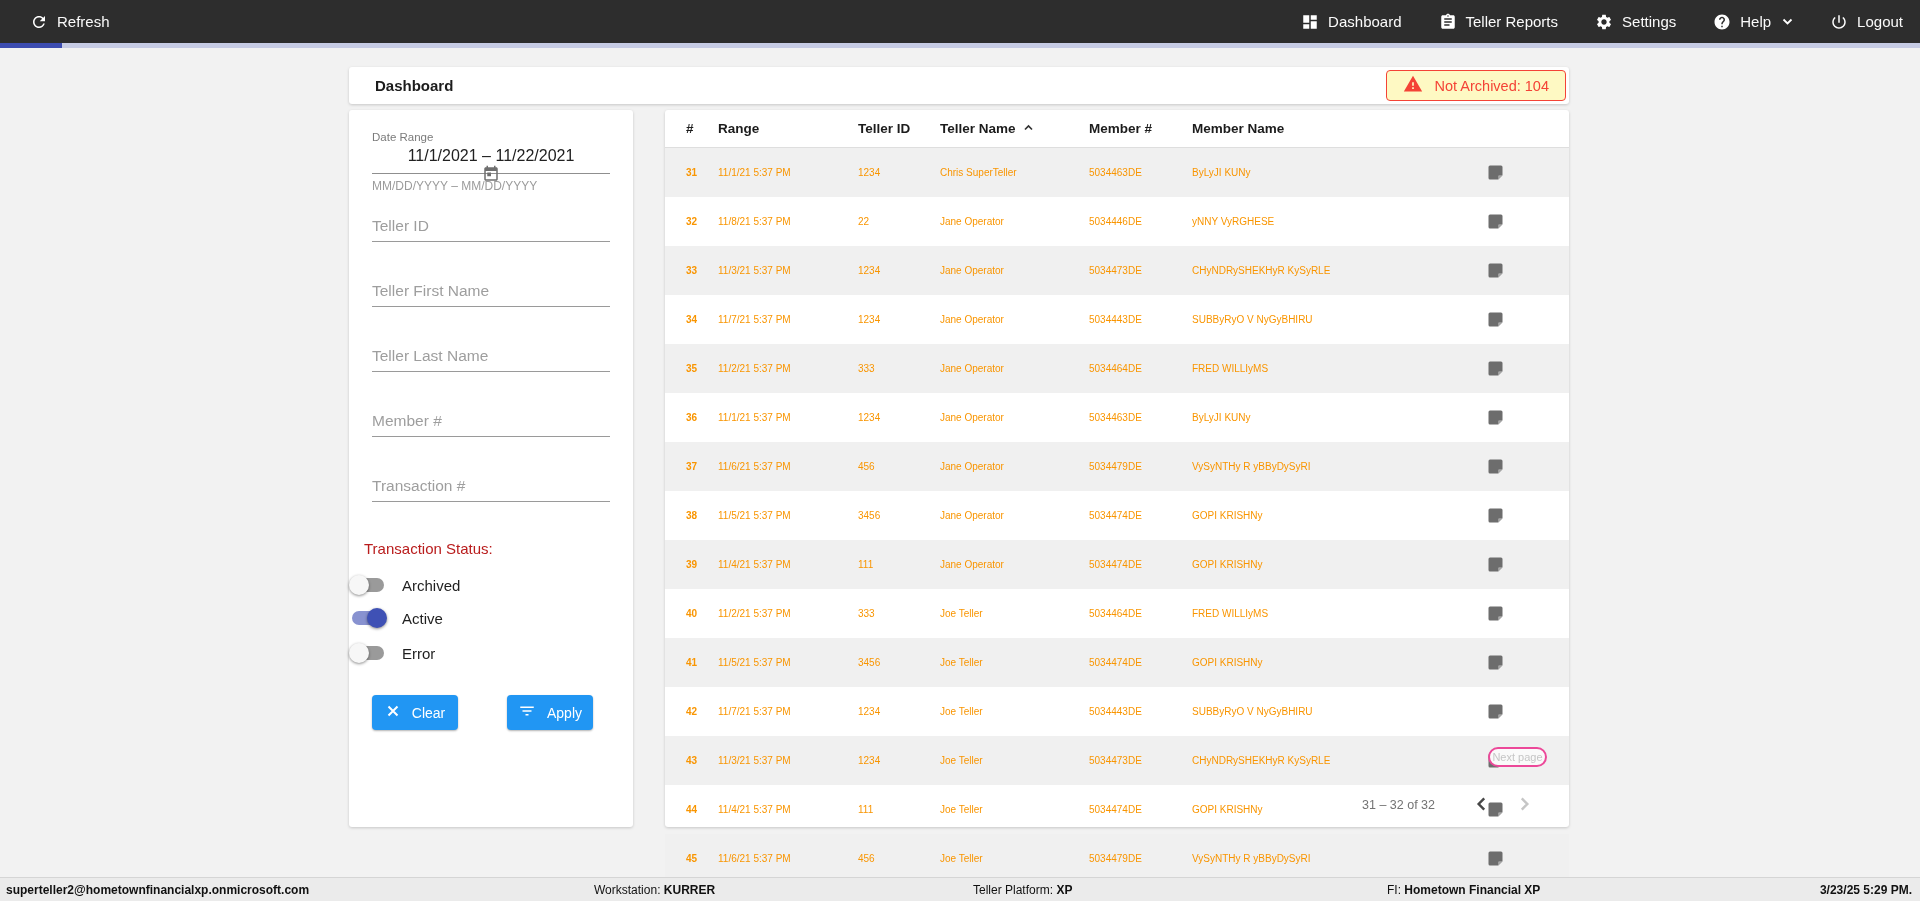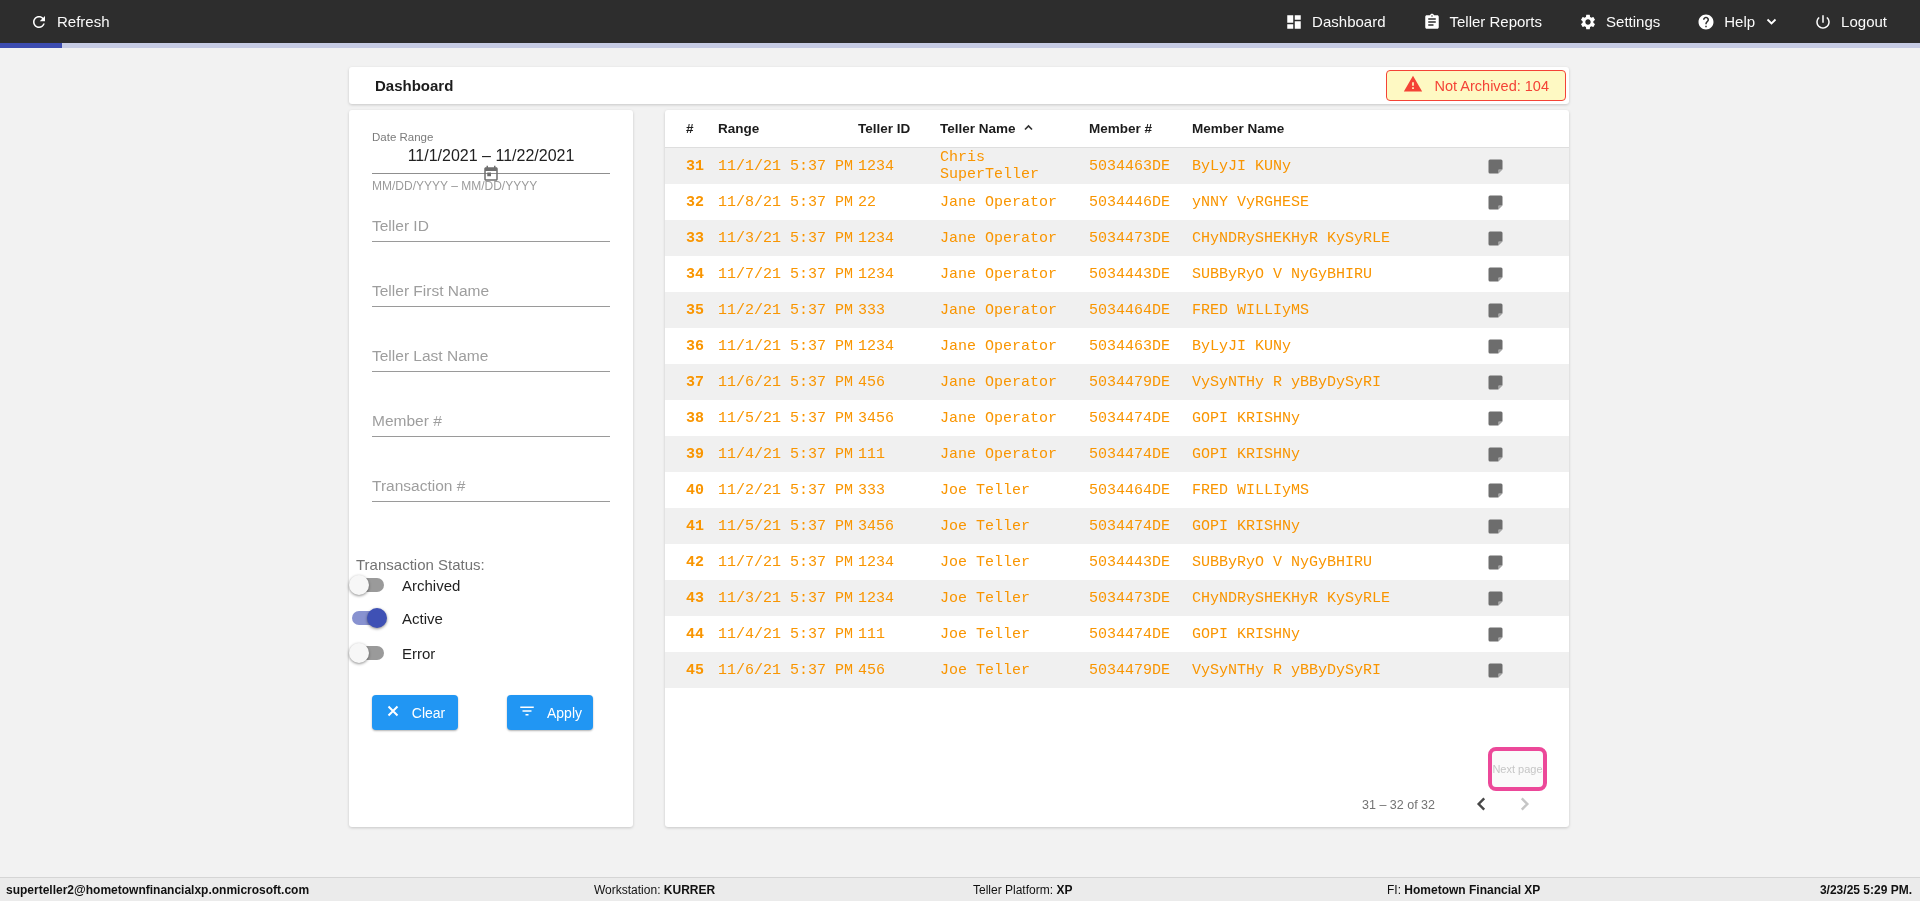--- a/index.html
+++ b/index.html
@@ -4,21 +4,21 @@
 <title>Teller Dashboard</title>
 <style>
   * { margin:0; padding:0; box-sizing:border-box; }
   html,body { width:1920px; height:901px; }
   body { font-family:"Liberation Sans", sans-serif; background:#f2f2f2; overflow:hidden; }
   .screen { position:relative; width:1920px; height:901px; background:#f2f2f2; }
 
   
   .topnav { position:absolute; top:0; left:0; width:1920px; height:43px;
             background:#2d2d2d; color:#fafafa; display:flex; align-items:center;
-            justify-content:space-between; padding:0 33px 0 30px; }
+            justify-content:space-between; padding:0 17px 0 30px; }
   .nav-left, .nav-right { display:flex; align-items:center; height:100%; }
   .nav-right { gap:37px; }
   .nav-item { display:flex; align-items:center; gap:9px; font-size:15px; cursor:pointer; white-space:nowrap; }
   .nav-item svg { display:block; }
   .chev-dn { margin-left:2px; }
 
   
   .progressbar { position:absolute; top:43px; left:0; width:1920px; height:5px;
                  background:var(--progress-track,#c6cbe4); }
   .progressbar .seg { position:absolute; left:0; top:0; height:5px; width:62px;
@@ -45,21 +45,21 @@
   .date-row { position:absolute; left:23px; top:37px; width:238px; height:27px;
               display:flex; align-items:center; justify-content:space-between;
               border-bottom:1px solid #8f8f8f; cursor:pointer;flex-direction:column; }
   .date-value { font-size:16px; color:#212121; }
   .date-helper { position:absolute; left:23px; top:69px; font-size:12px; color:#9b9b9b; }
   .line-input { position:absolute; left:23px; width:238px; height:32px; border:none;
                 border-bottom:1px solid #9a9a9a; background:transparent; font-size:15.5px;
                 font-family:"Liberation Sans",sans-serif; color:#212121; outline:none; }
   .line-input::placeholder { color:#9e9e9e; opacity:1; }
   .li-1{top:100px} .li-2{top:165px} .li-3{top:230px} .li-4{top:295px} .li-5{top:360px}
-  .status-label { position:absolute; left:7px; top:430px; font-size:15px; color:#737373;margin-top:16px; }
+  .status-label { position:absolute; left:15px; top:430px; font-size:15px; color:#b91c1c; }
   .toggle-row { position:absolute; left:0; width:284px; height:26px; display:flex;
                 align-items:center; gap:15px; cursor:pointer; }
   .tr-1{top:462px} .tr-2{top:495px} .tr-3{top:530px}
   .toggle { position:relative; width:38px; height:20px; flex:none; }
   .toggle .track { position:absolute; left:3px; top:3px; width:32px; height:14px;
                    border-radius:7px; background:#9a9a9a; }
   .toggle .thumb { position:absolute; top:0; left:0; width:20px; height:20px; border-radius:50%;
                    background:#f7f7f7; box-shadow:0 1px 3px rgba(0,0,0,.45); }
   .toggle.on .track { background:var(--switch-track-on,#8892d0); }
   .toggle.on .thumb { left:18px; background:var(--switch-thumb-on,#3f51b5); }
@@ -69,28 +69,28 @@
          font-size:14px; font-family:"Liberation Sans",sans-serif; display:flex; align-items:center;
          justify-content:center; gap:11px; box-shadow:0 1px 2px rgba(0,0,0,.3); cursor:pointer; }
   .btn-clear{ left:23px; } .btn-apply{ left:158px;text-align:center; }
 
   
   .thead, .trow { display:grid; align-items:center;
      grid-template-columns:32px 140px 82px 149px 103px 1fr 66px;
      padding:0 16px 0 21px; }
   .thead { height:38px; border-bottom:1px solid #dedede; font-weight:bold; font-size:13.5px; color:#1c1c1c; }
   .th { display:flex; align-items:center; gap:6px; cursor:pointer; }
-  .trow { height:36px; font-size:15px; color:var(--row-orange,#f99500); cursor:pointer;font-family:Liberation Mono, monospace; }
+  .trow { height:49px; font-size:10px; color:var(--row-orange,#f99500); cursor:pointer; }
   .trow:nth-child(odd) { background:#f0f0f0; }
   .c-num { font-weight:bold; }
   .icon-cell { display:flex; align-items:center; cursor:pointer; }
 
   
-  .next-page { position:absolute; top:637px; right:22px; width:59px; height:44px;
-               background:#fafafa; border:4px solid #ec4899; border-radius:8px;
+  .next-page { position:absolute; top:637px; right:22px; width:59px; height:20px;
+               background:#fafafa; border:2px solid #ec4899; border-radius:13px;
                color:#c6c6c6; font-size:11px; font-family:"Liberation Sans",sans-serif; }
   .range-label { position:absolute; top:688px; left:697px; font-size:12.5px; color:#737373; }
   .pg-chev { position:absolute; top:684px; width:20px; height:20px; cursor:pointer; }
   .pg-prev { left:807px; color:#474747; }
   .pg-next { left:849px; color:#c6c6c6; }
 
   
   .statusbar { position:absolute; left:0; top:877px; width:1920px; height:24px;
                background:#ebebeb; border-top:1px solid #d5d5d5; font-size:12px; color:#111; }
   .sb-item { position:absolute; top:50%; transform:translateY(-50%); white-space:nowrap; }

